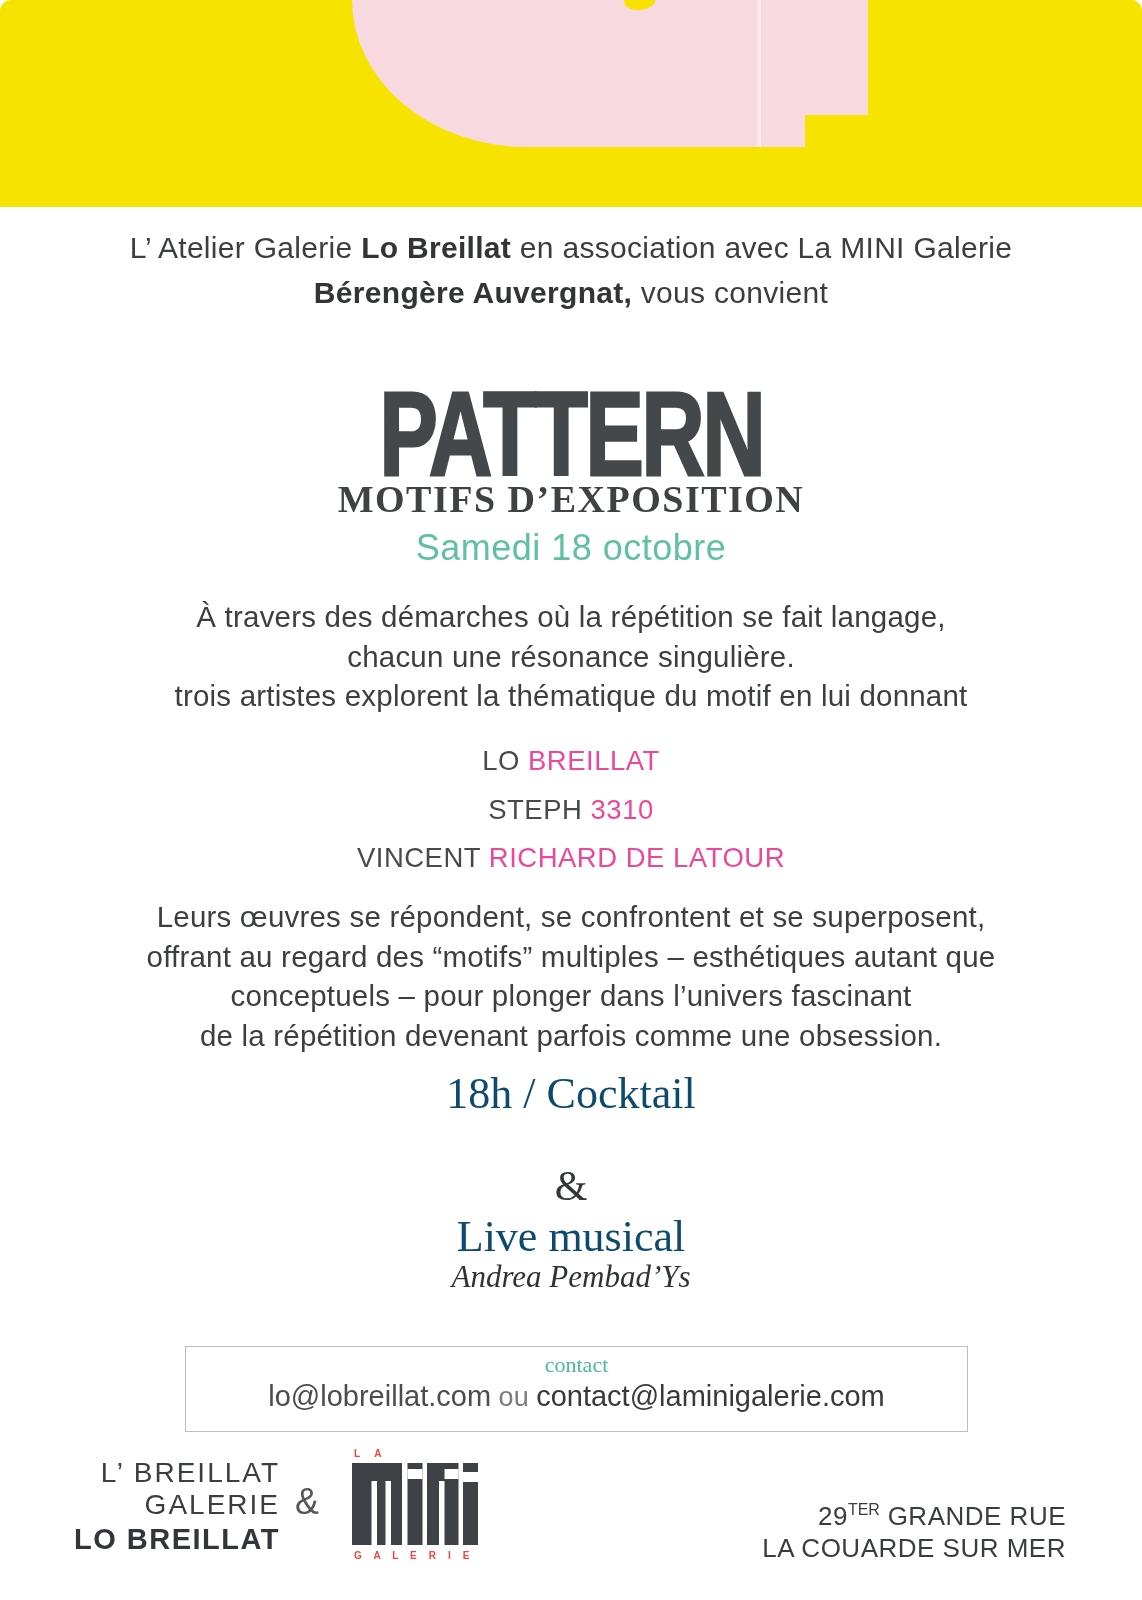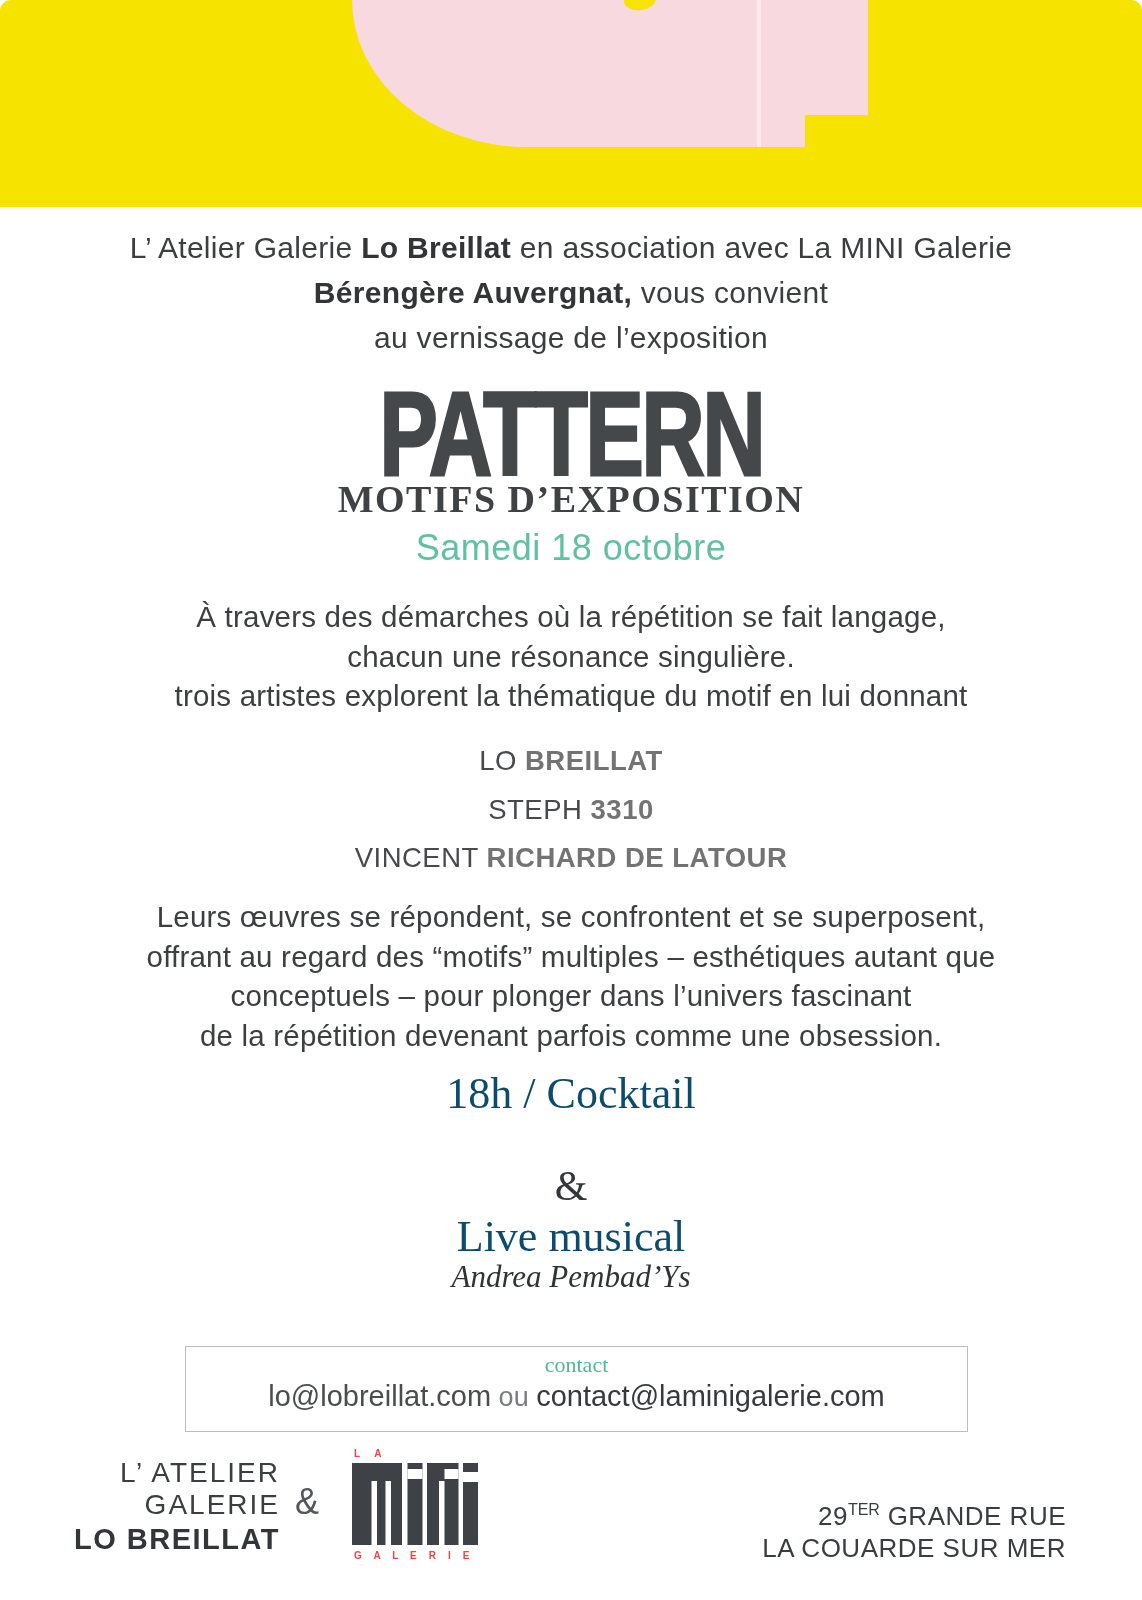--- a/index.html
+++ b/index.html
@@ -47,21 +47,21 @@
   }
   .title-sub{top:477px;font-family:"Liberation Serif",serif;font-size:38px;font-weight:700;
     color:#3f4245;letter-spacing:1.5px;}
   .title-date{top:527px;font-size:36px;color:#5fc0a3;letter-spacing:0.5px;}
   
   .para{font-size:29.5px;line-height:39.5px;color:#3c3e40;letter-spacing:0.2px;}
   .para1{top:597px;}
   .para2{top:897px;}
   
   .artists{top:737px;font-size:27.5px;line-height:48.5px;color:#47494c;letter-spacing:0.5px;}
-  .artists b{font-weight:700;color:#737373;}
+  .artists b{font-weight:400;color:#ec4899;}
   
   .evt-teal{font-family:"Liberation Serif",serif;font-size:44px;color:#0c4a6e;}
   .evt-cocktail{top:1068px;}
   .evt-catering{top:1119px;font-family:"Liberation Serif",serif;font-style:italic;font-size:34px;color:#2f3336;}
   .evt-amp{top:1162px;font-family:"Liberation Serif",serif;font-size:42px;color:#33363a;}
   .evt-live{top:1211px;}
   .evt-artist{top:1259px;font-family:"Liberation Serif",serif;font-style:italic;font-size:31px;color:#2f3336;}
   
   .contact-box{
     position:absolute;left:185px;top:1346px;width:781px;height:84px;
@@ -94,21 +94,20 @@
     <div class="pink-shape">
       <div class="pink-fold"></div>
       <div class="pink-wedge"></div>
       <div class="pink-notch"></div>
     </div>
   </div>
 
   <div class="cline intro">
     <div><span>L’ Atelier Galerie </span><b>Lo Breillat</b><span> en association avec La MINI Galerie</span></div>
     <div><b>Bérengère Auvergnat,</b><span> vous convient</span></div>
-    <div>au vernissage de l’exposition</div>
   </div>
 
   <div class="cline title-main">
     <span>PATTERN</span>
   </div>
   <div class="cline title-sub">MOTIFS D’EXPOSITION</div>
   <div class="cline title-date">Samedi 18 octobre</div>
 
   <div class="cline para para1">
     <div>À travers des démarches où la répétition se fait langage,</div>
@@ -135,21 +134,21 @@
   <div class="cline evt-artist">Andrea Pembad’Ys</div>
 
   <div class="contact-box">
     <div class="contact-label">contact</div>
     <div class="contact-emails">
       <span class="em1">lo@lobreillat.com</span><span class="sep"> ou </span><span class="em2">contact@laminigalerie.com</span>
     </div>
   </div>
 
   <div class="atelier">
-    <div class="l1">L’ ATELIER</div>
+    <div class="l1">L’ BREILLAT</div>
     <div class="l2">GALERIE</div>
     <div class="l3">LO BREILLAT</div>
   </div>
 
   <div class="foot-amp">&amp;</div>
 
   <div class="mini-logo">
     <div class="mini-top">L A</div>
     <svg class="mini-svg" width="126" height="82" viewBox="0 0 126 82" xmlns="http://www.w3.org/2000/svg">
       <g fill="#3e4145">

